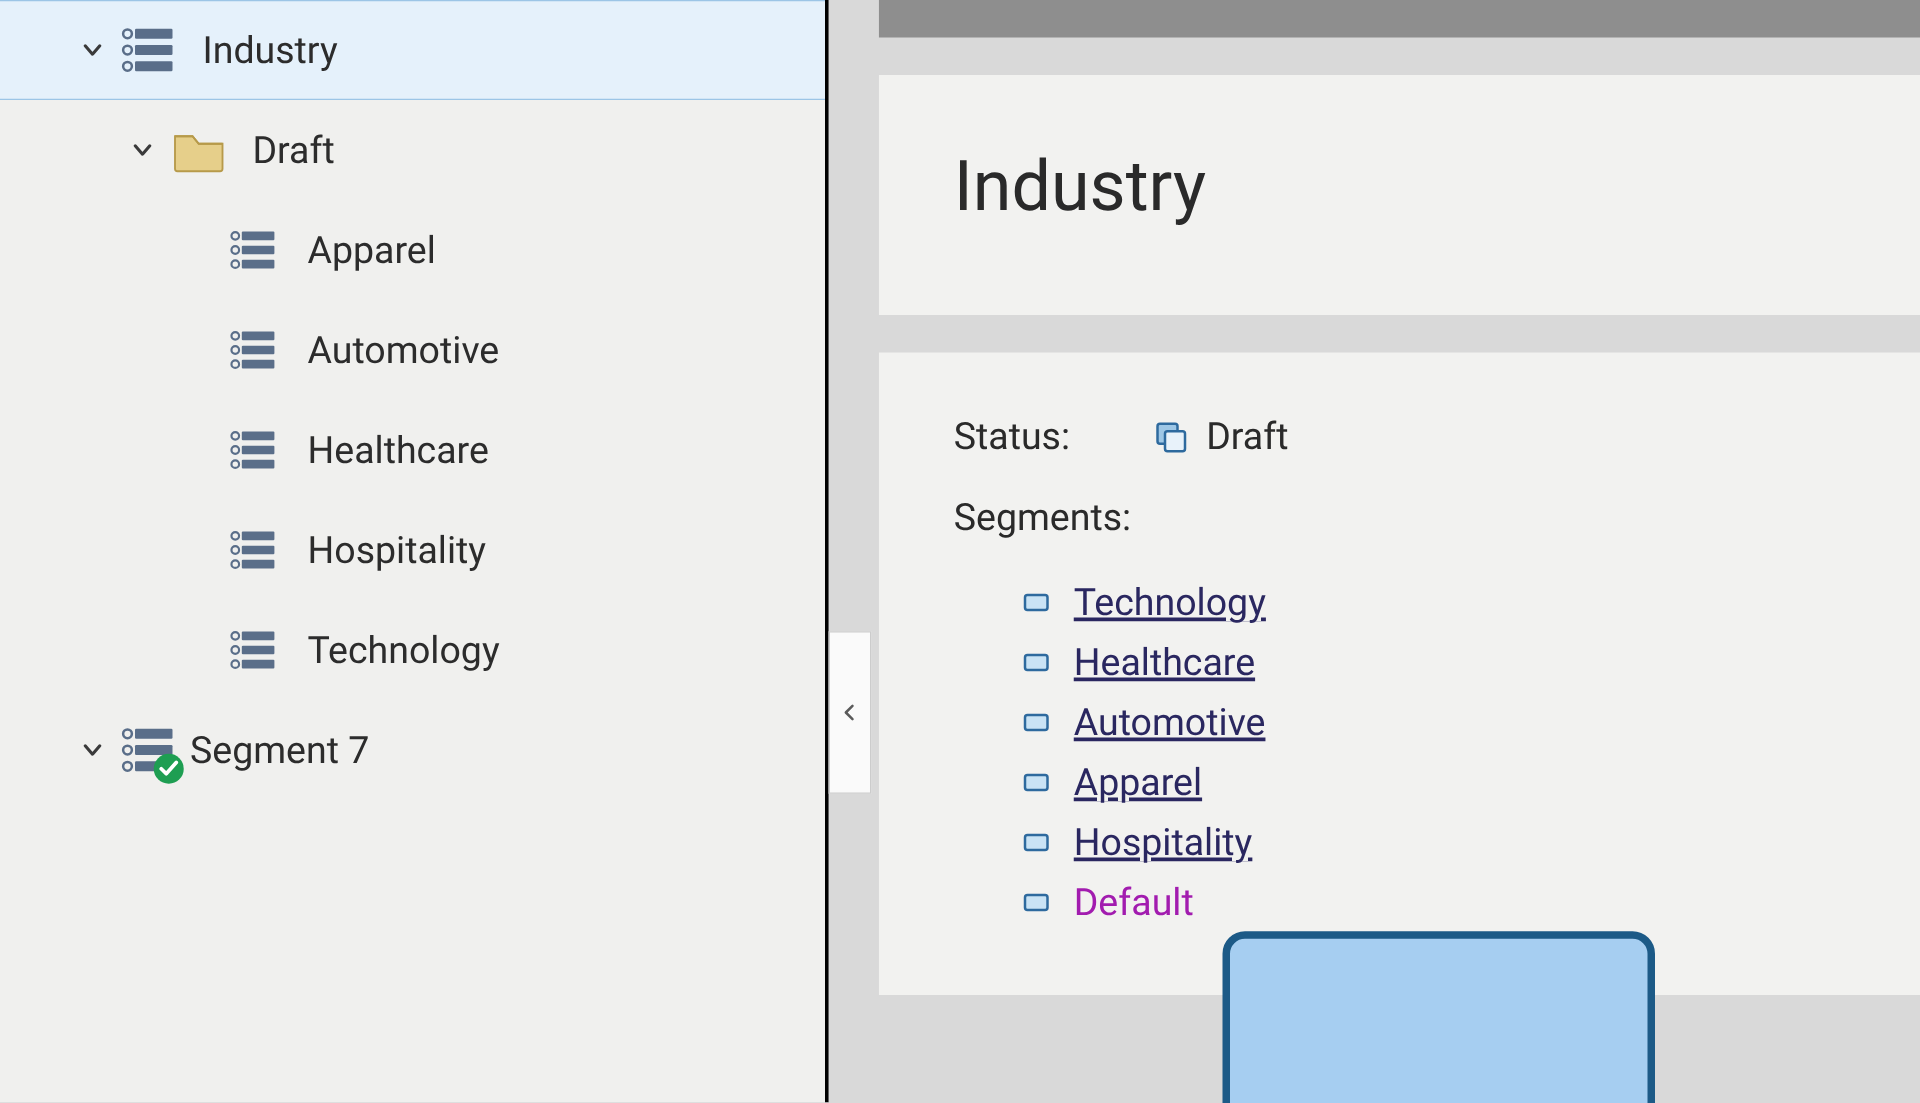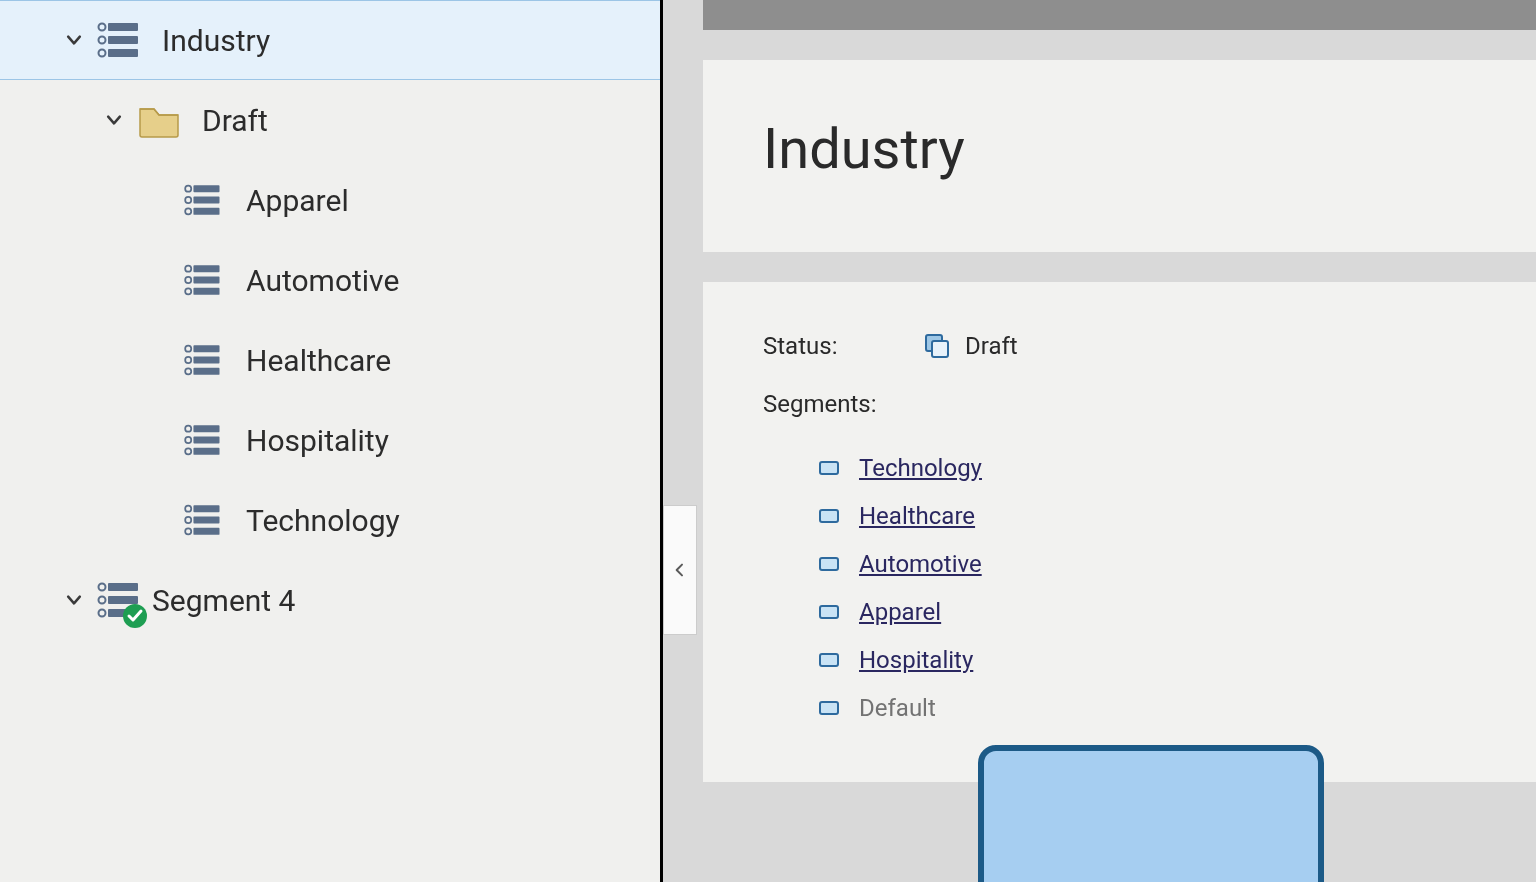--- a/index.html
+++ b/index.html
@@ -118,21 +118,21 @@
   .card.header-card {
     padding: 56px 60px 70px 60px;
   }
   .card-gap { height: 30px; }
   .page-title {
     font-size: 56px;
     font-weight: 400;
     color: #2a2a2a;
   }
   .detail-card {
-    font-size: 24px;
+    font-size: 30px;
     color: #2a2a2a;
   }
   .status-line {
     display: flex;
     align-items: center;
     margin-bottom: 30px;
   }
   .status-label {
     width: 160px;
   }
@@ -155,21 +155,21 @@
   .seg-bullet {
     width: 24px; height: 24px; margin-right: 18px;
     display:inline-flex; align-items:center; justify-content:center;
   }
   .seg-link {
     color: #2a2760;
     text-decoration: underline;
     cursor: pointer;
   }
   .seg-plain {
-    color: #737373;
+    color: #a21caf;
   }
   .floating-rect {
     position: absolute;
     left: 978px;
     top: 745px;
     width: 346px;
     height: 180px;
     background: #a6cef1;
     border: 6px solid #1c5a87;
     border-radius: 18px;
@@ -297,21 +297,21 @@
           </svg>
         </span>
       <span class="node-icon badge-wrap">
         <svg viewBox="0 0 46 46" width="46" height="46">
             <use href="#seg-icon"></use>
           </svg>
         <span class="check-badge"><svg viewBox="0 0 26 26" width="26" height="26">
               <use href="#check-badge"></use>
             </svg></span>
       </span>
-      <span class="label">Segment 4</span>
+      <span class="label">Segment 7</span>
     </div>
 
 
 
   </div>
 
   <div class="splitter-wrap">
     <div class="splitter-handle">
       <svg>
           <use href="#chev-left"></use>

